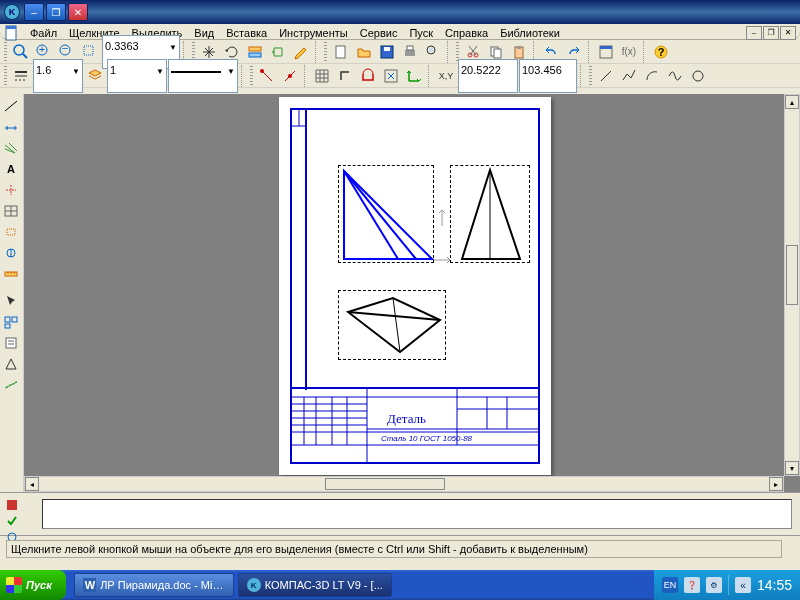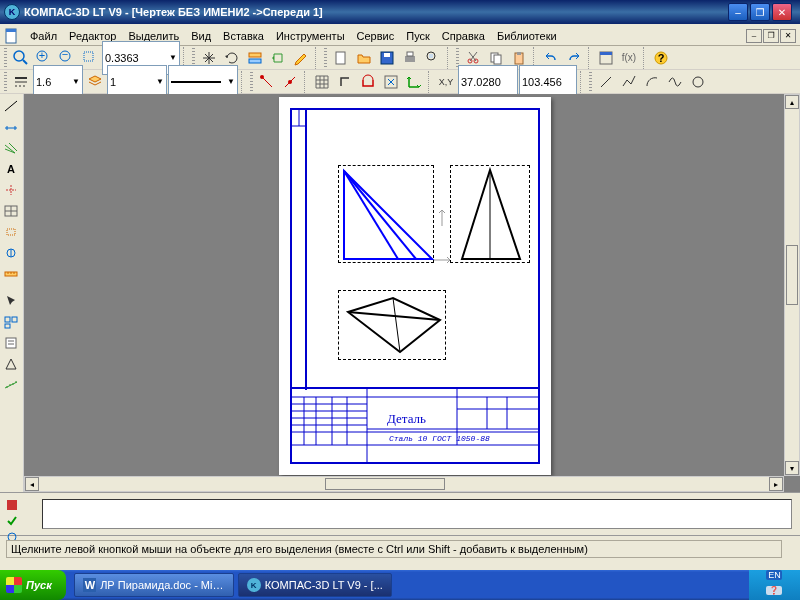--- a/index.html
+++ b/index.html
@@ -7,30 +7,30 @@
 
 
 .titlebar { height:24px; background:linear-gradient(to bottom,#0a246a 0%,#3a6ea5 50%,#0a246a 100%); color:#fff; display:flex; align-items:center; padding:0 4px; }
 .titlebar .appicon { width:16px; height:16px; background:#4fb3d9; border-radius:50%; border:1px solid #036; display:flex; align-items:center; justify-content:center; font-size:9px; font-weight:bold; color:#006; margin-right:4px;}
 .titlebar .tt { font-weight:bold; flex:1; }
 .winbtns { display:flex; gap:2px; margin-right:4px; }
 .winbtn { width:20px; height:18px; background:linear-gradient(#4a8df0,#1b5fbf); border:1px solid #0a246a; border-radius:2px; display:flex; align-items:center; justify-content:center; color:#fff; font-family:Arial; font-size:10px; cursor:pointer; }
 .winbtn.close { background:linear-gradient(#e68,#c33); }
 
 
-.menubar { height:22px; background:#ece9d8; display:flex; align-items:center; padding:2px 4px 0; border-bottom:1px solid #aca899;}
+.menubar { height:16px; background:#ece9d8; display:flex; align-items:center; padding:2px 4px 0; border-bottom:1px solid #aca899;border-radius:9px;}
 .menubar .micon{ width:16px;height:16px; margin-right:4px;}
 .menuitem { padding:2px 6px; cursor:pointer; }
 .mdibtns{ margin-left:auto; display:flex; gap:1px;}
 .mdibtn{ width:16px;height:14px;border:1px solid #888;background:#ece9d8;font-size:8px;display:flex;align-items:center;justify-content:center;cursor:pointer;}
 
 
 .toolrow { height:24px; background:#ece9d8; display:flex; align-items:center; padding:0 2px; border-bottom:1px solid #d4d0c8; gap:1px;}
 .tbtn { width:22px; height:22px; border:1px solid transparent; display:flex; align-items:center; justify-content:center; cursor:pointer; border-radius:2px; }
-.tcombo { height:20px; border:1px solid #7f9db9; background:#fff; padding:16px 2px; display:flex; align-items:center; font-size:11px; min-width:50px; }
+.tcombo { height:20px; border:1px solid #7f9db9; background:#fff; padding:16px 2px; display:flex; align-items:flex-end; font-size:11px; min-width:50px; }
 .tcombo .drop{ margin-left:auto; font-size:8px; color:#000;}
 .sep { width:4px; height:22px; border-left:1px dotted #999; margin:0 2px; }
 .grip{ width:3px; height:20px; background:repeating-linear-gradient(to bottom,#999 0 1px,transparent 1px 3px); margin:0 2px;}
 
 
 .lefttb { position:absolute; left:0; top:94px; width:24px; bottom:80px; background:#ece9d8; border-right:1px solid #ccc; display:flex; flex-direction:column; padding-top:2px;}
 .lefttb .tbtn{ width:22px; height:20px; margin-bottom:1px;}
 
 
 .workarea { position:absolute; left:24px; top:94px; right:0; height:398px; background:#808080; }
@@ -39,64 +39,63 @@
 .frame { position:absolute; inset:11px; border:2px solid #0000cd; }
 
 .hsb { position:absolute; left:0; bottom:0; right:16px; height:16px; background:#ece9d8; border:1px solid #ccc;}
 .vsb { position:absolute; right:0; top:0; bottom:16px; width:16px; background:#ece9d8; border:1px solid #ccc;}
 .sbbtn{position:absolute;width:14px;height:14px;background:#ece9d8;border:1px solid #888;font-size:8px;display:flex;align-items:center;justify-content:center;}
 .sbthumb{position:absolute;background:#ece9d8;border:1px solid #888;}
 
 
 .stamp { position:absolute; left:0; right:0; bottom:0; height:75px; border-top:2px solid #0000cd;}
 .stamp-title{position:absolute;left:95px;top:22px;font-family:'Times New Roman',serif;font-size:13px;color:#0000cd;}
-.stamp-line2{position:absolute;left:97px;top:45px;font-style:italic;font-family:Liberation Mono, monospace;font-size:8px;color:#0000cd;}
+.stamp-line2{position:absolute;left:89px;top:45px;font-style:italic;font-family:Liberation Sans, sans-serif;font-size:8px;color:#0000cd;}
 
 
 .sel{ position:absolute; border:1px dashed #000; }
 
 
 .proppanel{ position:absolute; left:0; right:0; top:492px; height:44px; background:#ece9d8; border-top:1px solid #999; border-bottom:1px solid #999;}
 .propinput{ position:absolute; left:42px; right:8px; top:6px; height:30px; background:#fff; border:1px inset #888;}
 
 
 .statusbar{ position:absolute; left:0; right:12px; top:536px; height:42px; }
 .hint{ position:absolute; left:6px; right:6px; top:4px; height:18px; border:1px solid #aca899; background:#ece9d8; padding:2px 4px; font-size:11px;}
 
 .taskbar{ position:absolute; left:0; right:0; bottom:0; height:30px; background:linear-gradient(to bottom,#3168d5 0%,#2255c4 8%,#2255c4 92%,#1a3f8f 100%); display:flex; align-items:center;}
 .startbtn{ height:30px; padding:0 14px 0 6px; background:linear-gradient(to bottom,#3c0 0%,#2a0 50%,#180 100%); color:#fff; font-weight:bold; font-style:italic; display:flex; align-items:center; gap:4px; border-radius:0 8px 8px 0; cursor:pointer;}
 .startbtn .winlogo{width:16px;height:16px;background:conic-gradient(#e33 0 25%,#3c3 0 50%,#33e 0 75%,#ee3 0);border-radius:2px;}
 .taskbtn{ height:24px; margin:0 2px; padding:0 8px; background:linear-gradient(#5a8ee0,#3060b0); border:1px solid #1a3f8f; border-radius:2px; color:#fff; display:flex; align-items:center; gap:4px; max-width:160px; cursor:pointer;}
 .taskbtn.active{background:linear-gradient(#2a50a0,#1a3070);}
-.tray{ margin-left:auto; height:30px; background:linear-gradient(#1b9fe0,#0f7fc0); display:flex; align-items:center; padding:0 8px; gap:6px; color:#fff;flex-direction:column;}
+.tray{ margin-left:auto; height:30px; background:linear-gradient(#1b9fe0,#0f7fc0); display:flex; align-items:center; padding:0 8px; gap:6px; color:#fff;}
 .trayicon{width:16px;height:16px;background:#cde;border-radius:2px;font-size:8px;display:flex;align-items:center;justify-content:center;color:#036;}
 .clock{font-size:14px;}
 
 svg{display:block;}
 </style>
 </head>
 <body>
 
 <div class="titlebar">
   <div class="appicon">K</div>
-  <div class="tt">КОМПАС-3D LT V9 - [Чертеж БЕЗ ИМЕНИ2 -&gt;Спереди 1]</div>
   <div class="winbtns">
     <div class="winbtn">–</div>
     <div class="winbtn">❐</div>
     <div class="winbtn close">✕</div>
   </div>
 </div>
 
 <div class="menubar">
   <svg class="micon" viewBox="0 0 16 16">
       <rect x="2" y="1" width="10" height="14" fill="#fff" stroke="#369"></rect>
       <rect x="2" y="1" width="10" height="3" fill="#3a7bd5"></rect>
     </svg>
   <div class="menuitem"><span>Файл</span></div>
-  <div class="menuitem"><span>Редактор</span></div>
+  <div class="menuitem"><span>Щелкните</span></div>
   <div class="menuitem"><span>Выделить</span></div>
   <div class="menuitem"><span>Вид</span></div>
   <div class="menuitem"><span>Вставка</span></div>
   <div class="menuitem"><span>Инструменты</span></div>
   <div class="menuitem"><span>Сервис</span></div>
   <div class="menuitem"><span>Пуск</span></div>
   <div class="menuitem"><span>Справка</span></div>
   <div class="menuitem"><span>Библиотеки</span></div>
   <div class="mdibtns">
     <div class="mdibtn">–</div>
@@ -313,21 +312,21 @@
     </div>
   <div class="tbtn">
       <svg width="16" height="16">
         <path d="M3 13h10M3 13V3" stroke="#090" stroke-width="1.5"></path>
         <path d="M11 11l2 2 2-2M1 5l2-2 2 2" fill="none" stroke="#090"></path>
       </svg>
     </div>
   <div class="sep"></div>
   <div class="tbtn" style="font-size:9px;color:#333">X,Y</div>
   <div class="tcombo" style="width:60px">
-      <span>37.0280</span>
+      <span>20.5222</span>
     </div>
   <div class="tcombo" style="width:58px">
       <span>103.456</span>
     </div>
   <div class="sep"></div>
   <div class="grip"></div>
   <div class="tbtn">
       <svg width="16" height="16">
         <line x1="3" y1="13" x2="13" y2="3" stroke="#333"></line>
       </svg>

